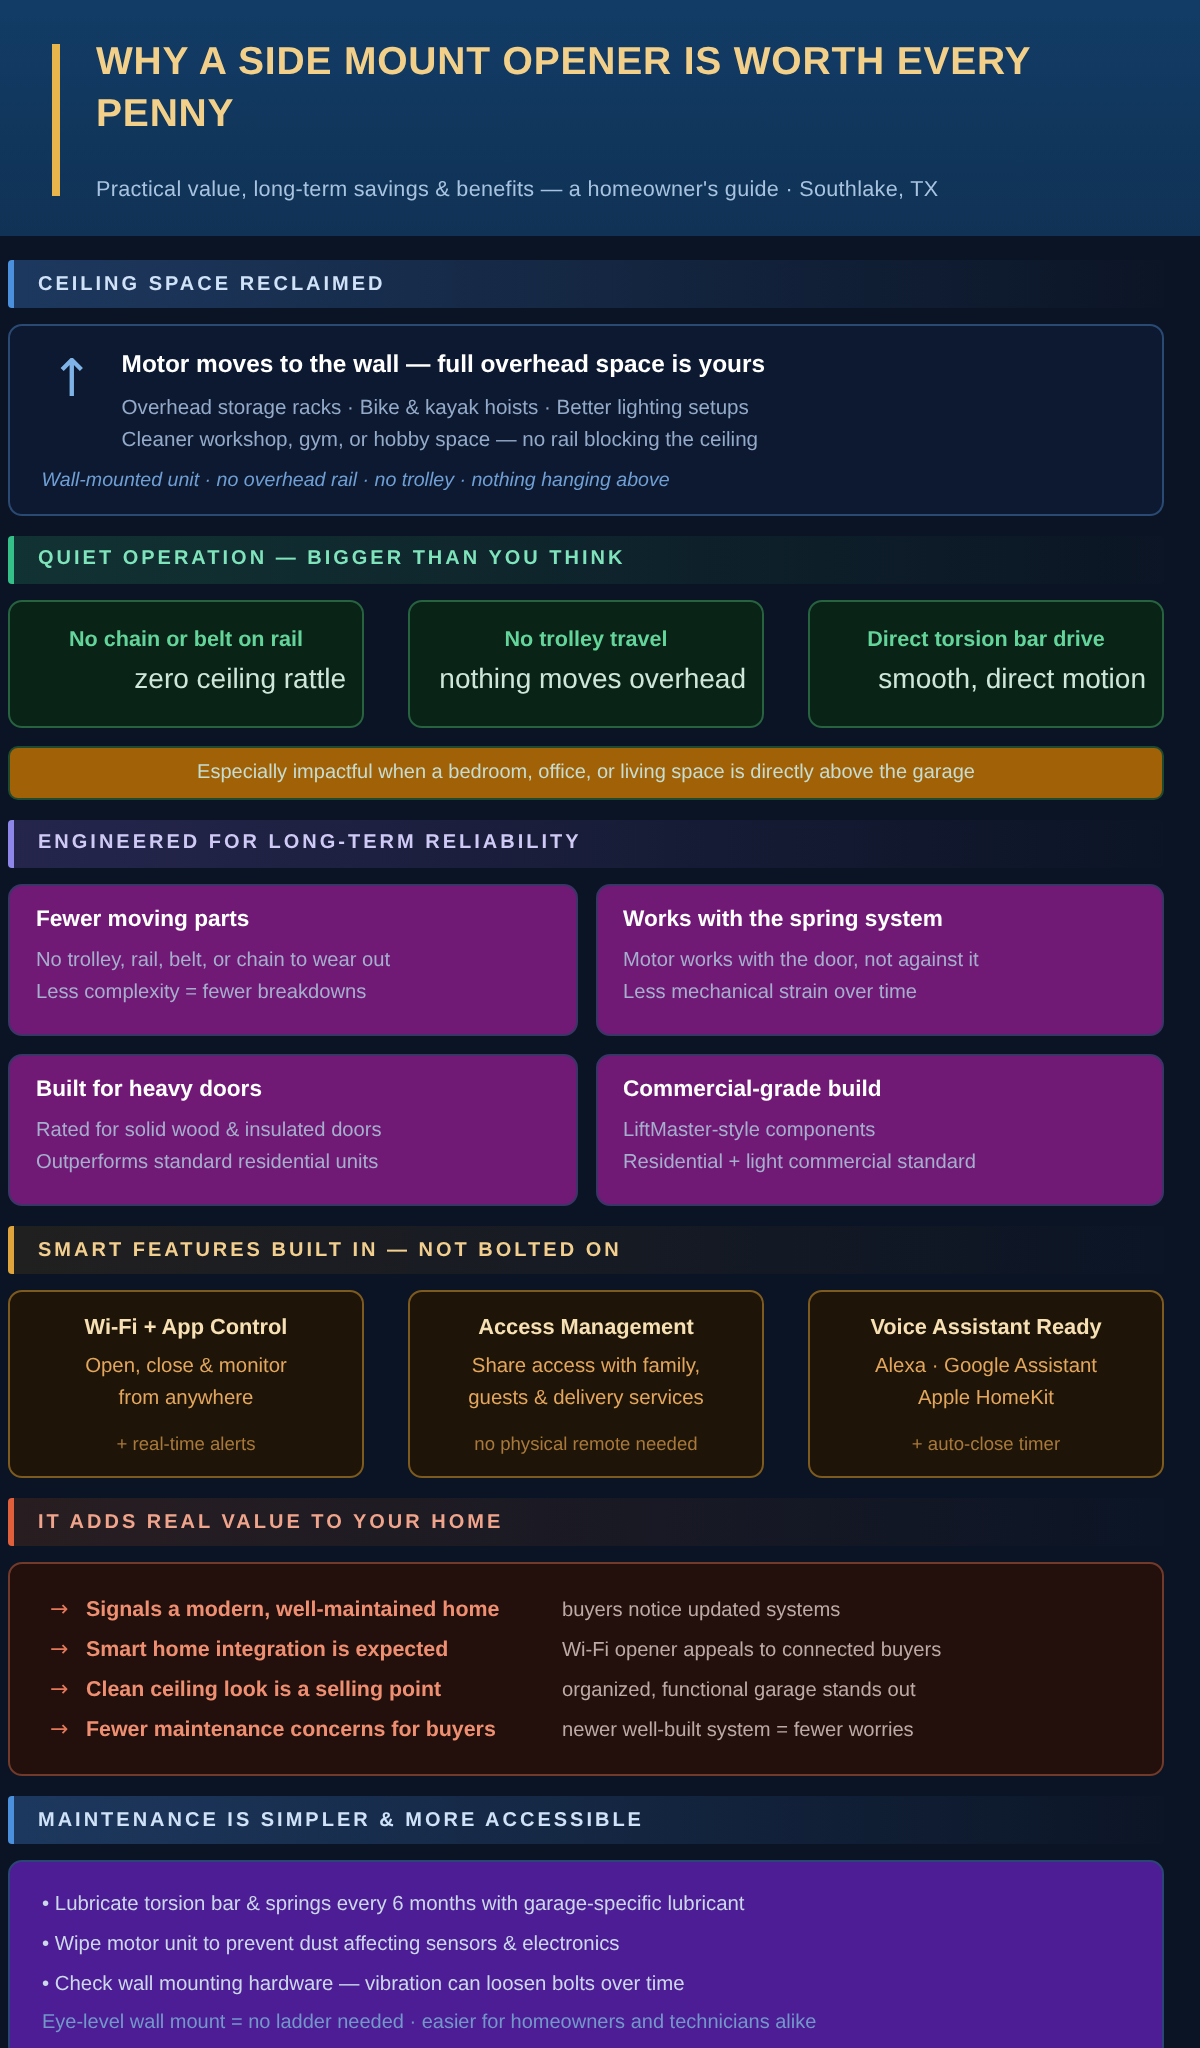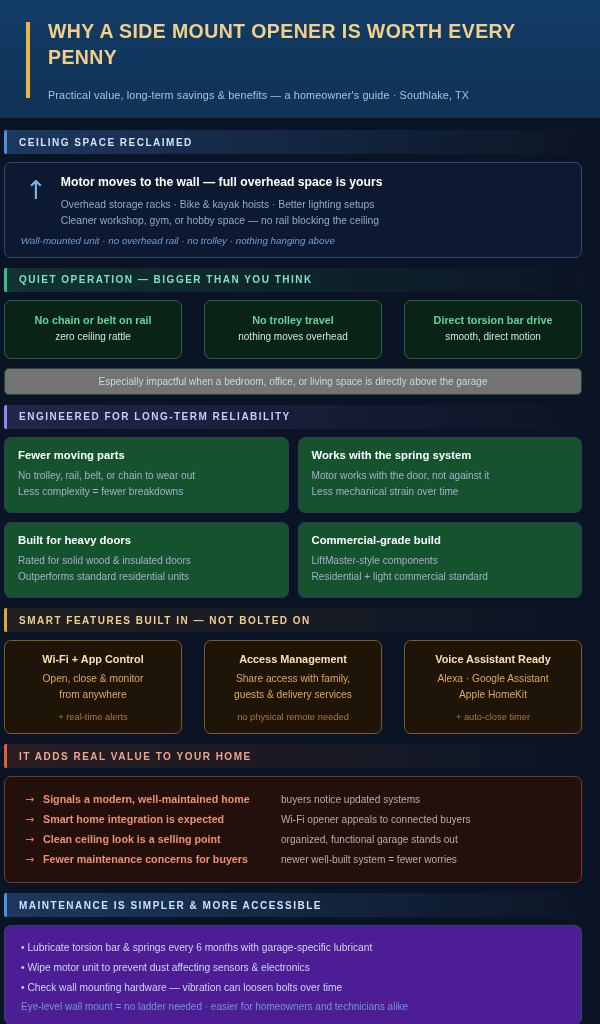--- a/index.html
+++ b/index.html
@@ -137,43 +137,44 @@
     text-align: center;
   }
   .green-card .gt {
     color: #63d49a;
     font-size: 10.8px;
     font-weight: bold;
     margin-bottom: 5px;
   }
   .green-card .gs {
     color: #cfe6da;
-    font-size: 10px;
+    font-size: 14px;
+    text-align: right;
   }
   .green-note {
     margin-top: 9px;
     border: 1px solid #1e4a30;
     border-radius: 5px;
-    background: #737373;
+    background: #a16207;
     text-align: center;
     padding: 7px 10px;
     color: #c6ddd2;
     font-size: 10px;
   }
 
   
   .quad {
     display: grid;
     grid-template-columns: 1fr 1fr;
     gap: 9px;
   }
   .rel-card {
     border: 1px solid #3a3566;
     border-radius: 7px;
-    background: #14532d;
+    background: #701a75;
     padding: 11px 13px 13px 13px;
   }
   .rel-card .rt {
     color: #ffffff;
     font-size: 11.3px;
     font-weight: bold;
     margin-bottom: 7px;
   }
   .rel-card .rl {
     color: #a6aece;

